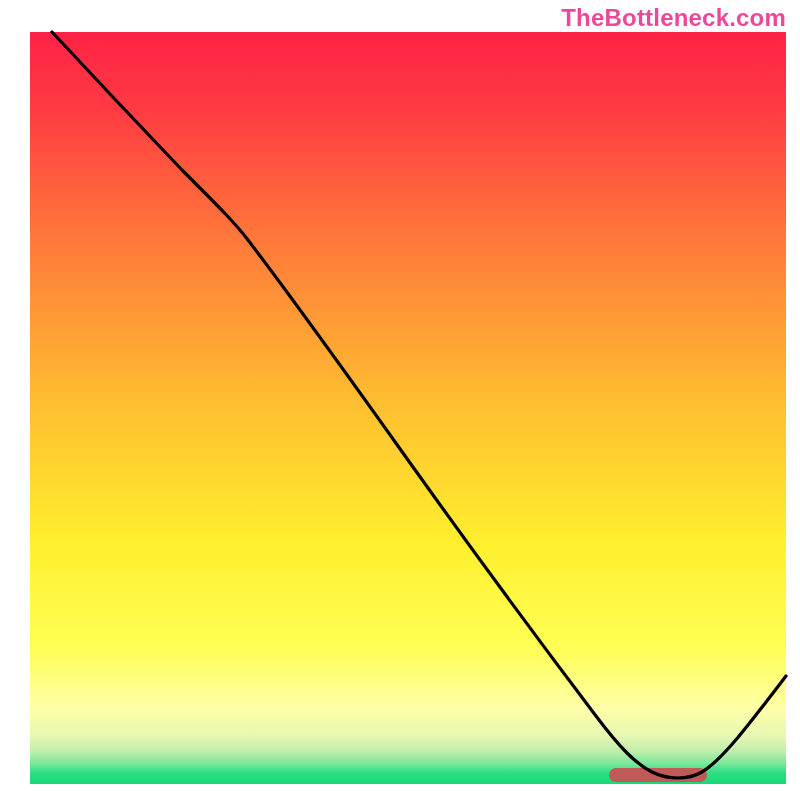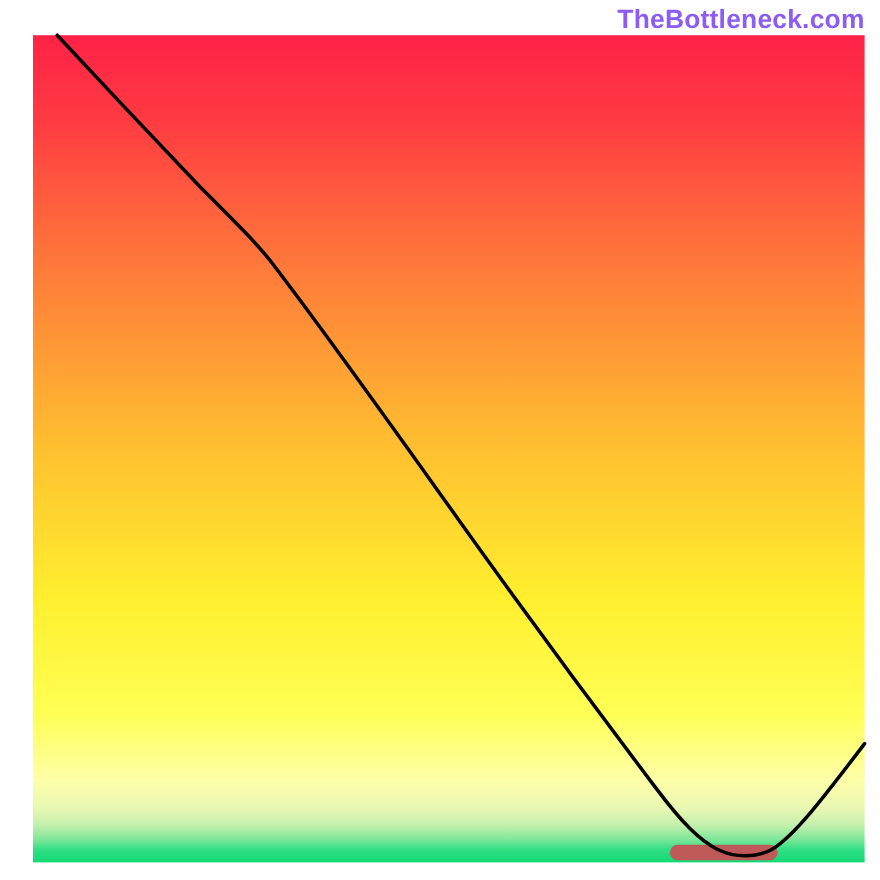--- a/index.html
+++ b/index.html
@@ -15,21 +15,21 @@
     position: relative;
     width: 800px;
     height: 800px;
   }
   .watermark {
     position: absolute;
     top: 4px;
     right: 14px;
     font-size: 24px;
     font-weight: 600;
-    color: #8b5cf6;
+    color: #ec4899;
     letter-spacing: 0.2px;
     z-index: 30;
   }
   svg.chart {
     position: absolute;
     left: 0;
     top: 0;
     width: 800px;
     height: 800px;
   }

